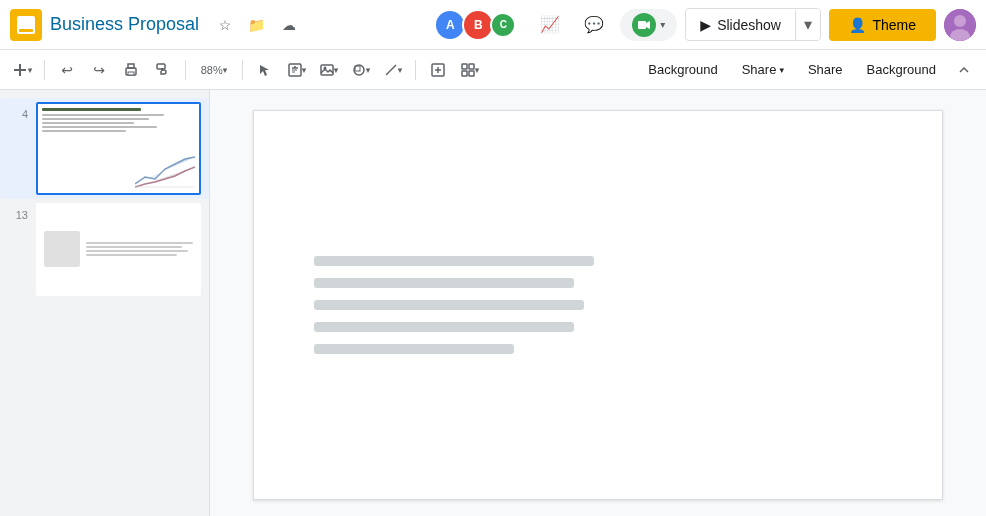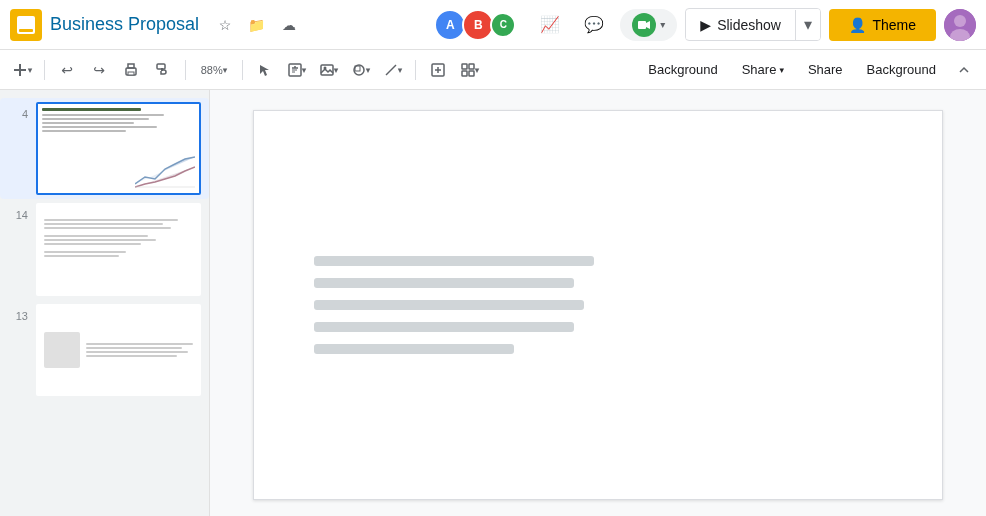--- a/index.html
+++ b/index.html
@@ -581,37 +581,20 @@
               <text x="0" y="40" font-size="4" fill="#999">_</text>
               <text x="20" y="40" font-size="4" fill="#999">_</text>
               <text x="40" y="40" font-size="4" fill="#999">_</text>
             </svg>
           </div>
         </div>
       </div>
     </div>
 
 
-    <div class="slide-item">
-      <span class="slide-number">14</span>
-      <div class="slide-thumb">
-        <div class="thumb-14">
-          <div style="display:flex; flex-direction:column; gap:2px; margin-top:8px;">
-            <div style="height:2px; background:#ccc; border-radius:1px; width:90%;"></div>
-            <div style="height:2px; background:#ccc; border-radius:1px; width:80%;"></div>
-            <div style="height:2px; background:#ccc; border-radius:1px; width:85%;"></div>
-            <div style="height:2px; background:#ccc; border-radius:1px; width:70%; margin-top:4px;"></div>
-            <div style="height:2px; background:#ccc; border-radius:1px; width:75%;"></div>
-            <div style="height:2px; background:#ccc; border-radius:1px; width:65%;"></div>
-            <div style="height:2px; background:#ccc; border-radius:1px; width:55%; margin-top:4px;"></div>
-            <div style="height:2px; background:#ccc; border-radius:1px; width:50%;"></div>
-          </div>
-        </div>
-      </div>
-    </div>
 
     <div class="slide-item">
       <span class="slide-number">13</span>
       <div class="slide-thumb">
         <div class="thumb-15">
           <div class="t15-box"></div>
           <div class="t15-lines">
             <div style="height:2px; background:#ccc; border-radius:1px; width:100%;"></div>
             <div style="height:2px; background:#ccc; border-radius:1px; width:90%;"></div>
             <div style="height:2px; background:#ccc; border-radius:1px; width:95%;"></div>

